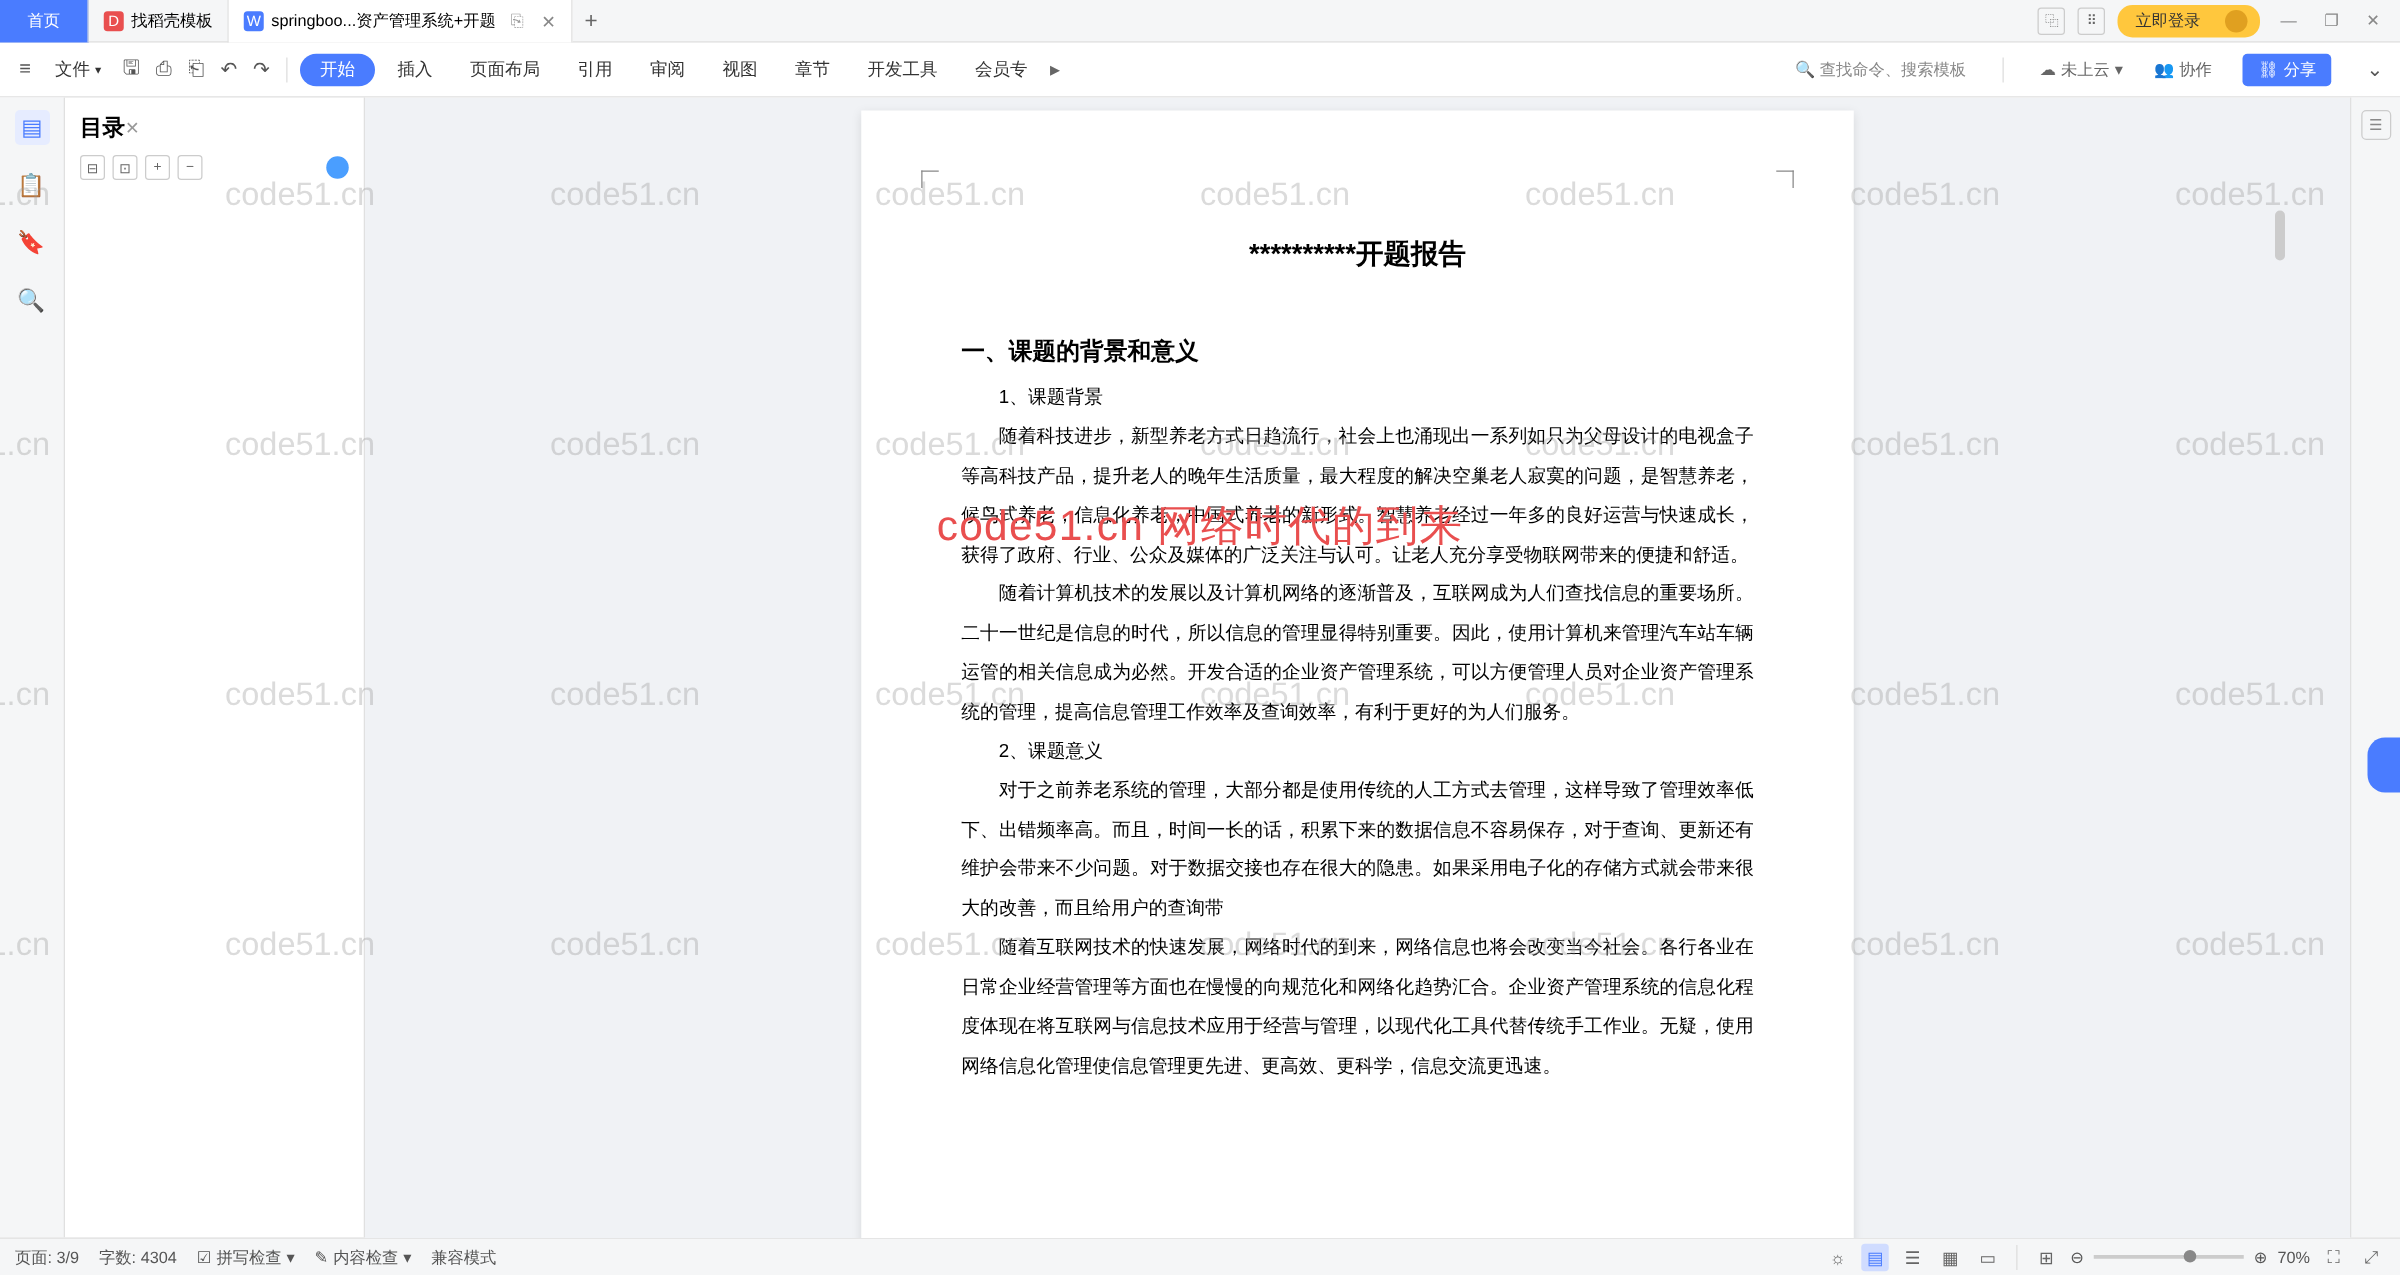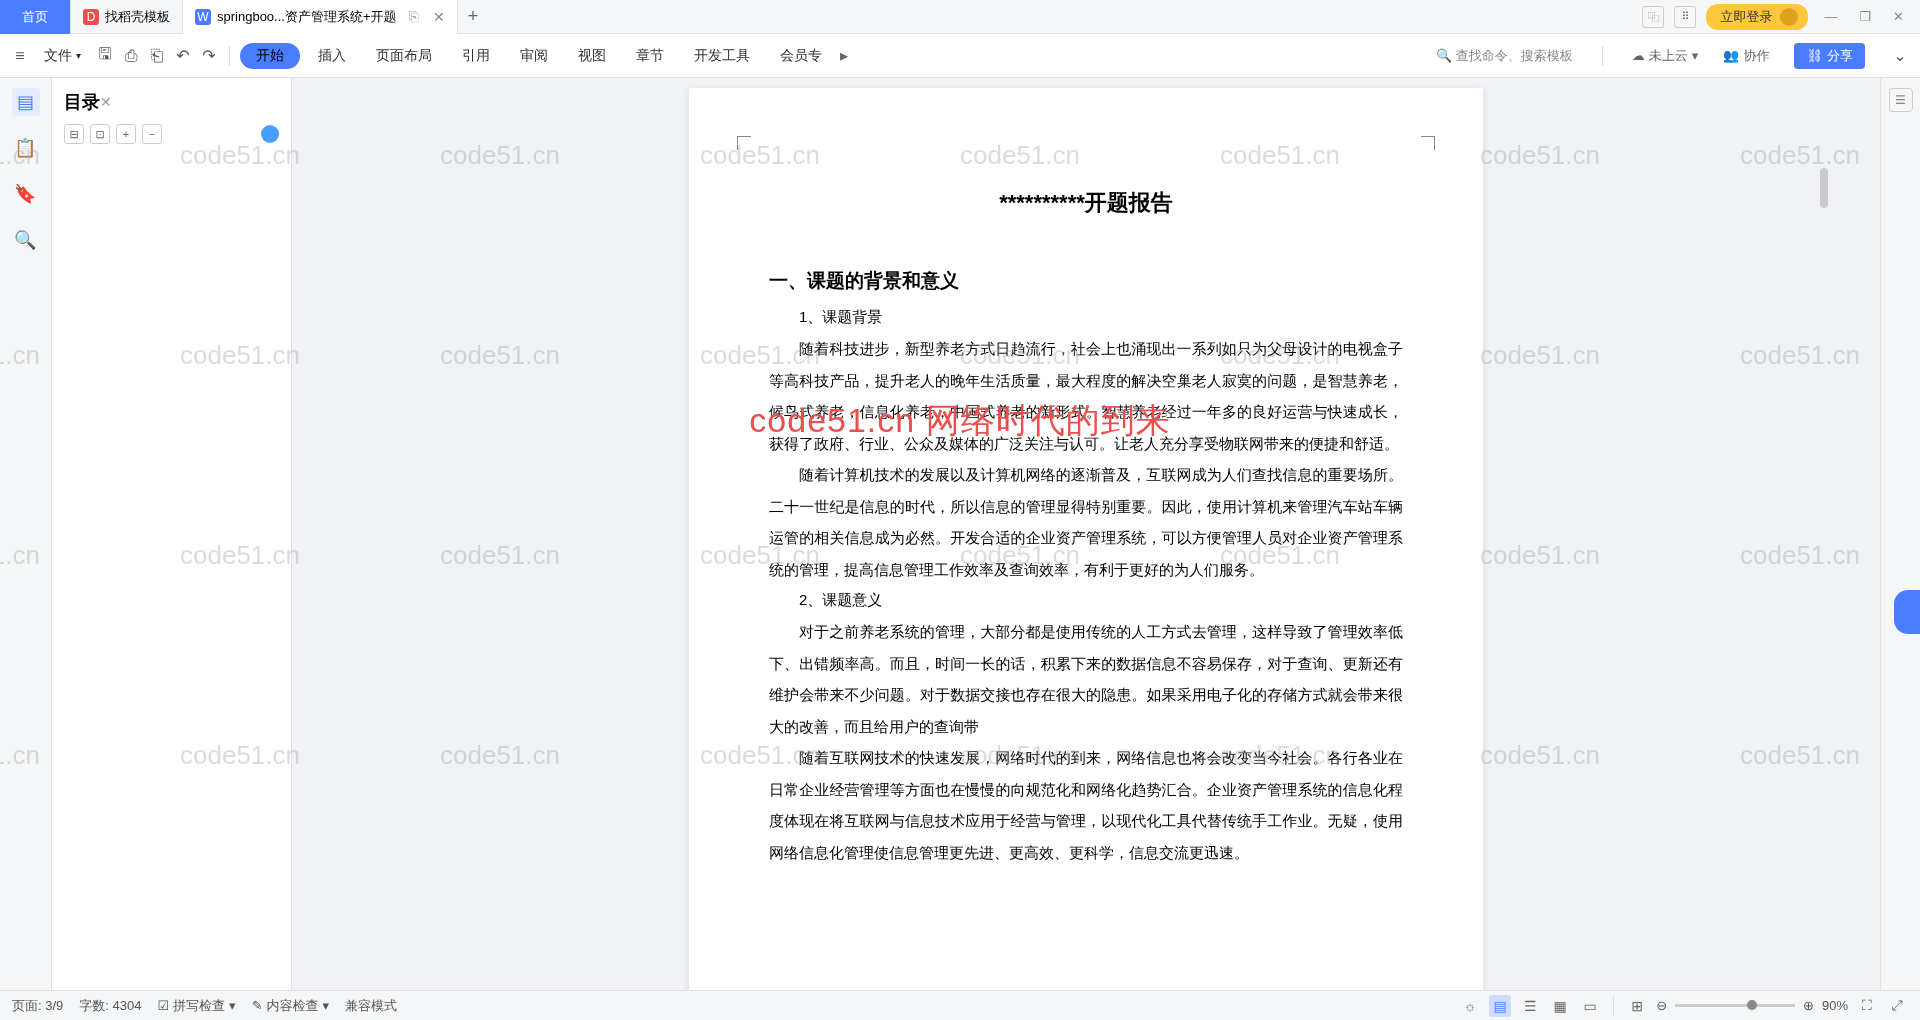--- a/index.html
+++ b/index.html
@@ -8,28 +8,28 @@
 .tab{height:34px;display:flex;align-items:center;padding:0 12px;font-size:13px;gap:6px;border-right:1px solid #e0e0e0;cursor:pointer}
 .tab.home{background:#4a7cff;color:#fff;padding:0 22px}
 .tab.active{background:#fff}
 .tab-icon{width:16px;height:16px;display:inline-flex;align-items:center;justify-content:center;font-size:12px;border-radius:3px}
 .tab-icon.red{background:#e94f4f;color:#fff}
 .tab-icon.blue{background:#4a7cff;color:#fff}
 .tab-close{color:#888;font-size:14px;margin-left:8px}
 .tab.add{padding:0 10px;border:none;color:#666;font-size:18px}
 .top-right{margin-left:auto;display:flex;align-items:center;gap:10px;padding-right:10px}
 .tr-icon{width:22px;height:22px;border:1px solid #ccc;border-radius:3px;display:flex;align-items:center;justify-content:center;font-size:11px;color:#666}
-.login-btn{background:#ffc73d;color:#333;padding:4px 10px 4px 14px;border-radius:12px;font-size:13px;display:flex;align-items:center;gap:8px}
+.login-btn{background:#ffc73d;color:#333;padding:4px 10px 4px 14px;border-radius:12px;font-size:13px;display:flex;align-items:center;gap:20px}
 .avatar{width:18px;height:18px;border-radius:50%;background:#e0a020;display:inline-block}
 .win-btn{color:#888;font-size:13px;padding:0 6px}
 .toolbar{height:44px;display:flex;align-items:center;padding:0 10px;gap:6px;border-bottom:1px solid #e0e0e0}
 .tb-item{display:flex;align-items:center;gap:4px;font-size:14px;color:#333;padding:4px 8px;cursor:pointer}
 .tb-icon{width:20px;height:20px;display:flex;align-items:center;justify-content:center;color:#555;font-size:16px}
 .tb-sep{width:1px;height:20px;background:#ddd;margin:0 4px}
-.start-pill{background:#4a7cff;color:#000000;padding:4px 16px;border-radius:14px;font-size:14px}
+.start-pill{background:#4a7cff;color:#ffffff;padding:4px 16px;border-radius:14px;font-size:14px}
 .menu-item{font-size:14px;color:#333;padding:4px 12px;cursor:pointer}
 .tb-right{margin-left:auto;display:flex;align-items:center;gap:25px}
 .search-label{font-size:13px;color:#888}
 .cloud-item{font-size:13px;color:#666;display:flex;align-items:center;gap:4px}
 .share-btn{background:#4a7cff;color:#fff;padding:4px 12px;border-radius:4px;font-size:13px;display:flex;align-items:center;gap:4px}
 .main{display:flex;height:calc(100% - 34px - 44px - 30px)}
 .sidebar{width:52px;background:#f5f6f7;border-right:1px solid #e0e0e0;display:flex;flex-direction:column;align-items:center;padding-top:10px;gap:18px}
 .sb-icon{width:28px;height:28px;display:flex;align-items:center;justify-content:center;color:#666;font-size:18px;cursor:pointer;border-radius:4px}
 .sb-icon.active{background:#e6ecff;color:#4a7cff}
 .outline-panel{width:240px;border-right:1px solid #e0e0e0;padding:12px}
@@ -181,21 +181,21 @@
     <span class="view-icon">☰</span>
     <span class="view-icon">▦</span>
     <span class="view-icon">▭</span>
     <span class="tb-sep"></span>
     <span class="view-icon">⊞</span>
     <span>⊖</span>
     <div class="zoom-track">
         <div class="zoom-thumb"></div>
       </div>
     <span>⊕</span>
-    <span>90%</span>
+    <span>70%</span>
     <span class="view-icon">⛶</span>
     <span class="view-icon">⤢</span>
   </div>
 </div>
 
 <div class="watermark" style="left: -80px; top: 140px;">code51.cn</div>
 <div class="watermark" style="left: 180px; top: 140px;">code51.cn</div>
 <div class="watermark" style="left: 440px; top: 140px;">code51.cn</div>
 <div class="watermark" style="left: 700px; top: 140px;">code51.cn</div>
 <div class="watermark" style="left: 960px; top: 140px;">code51.cn</div>

